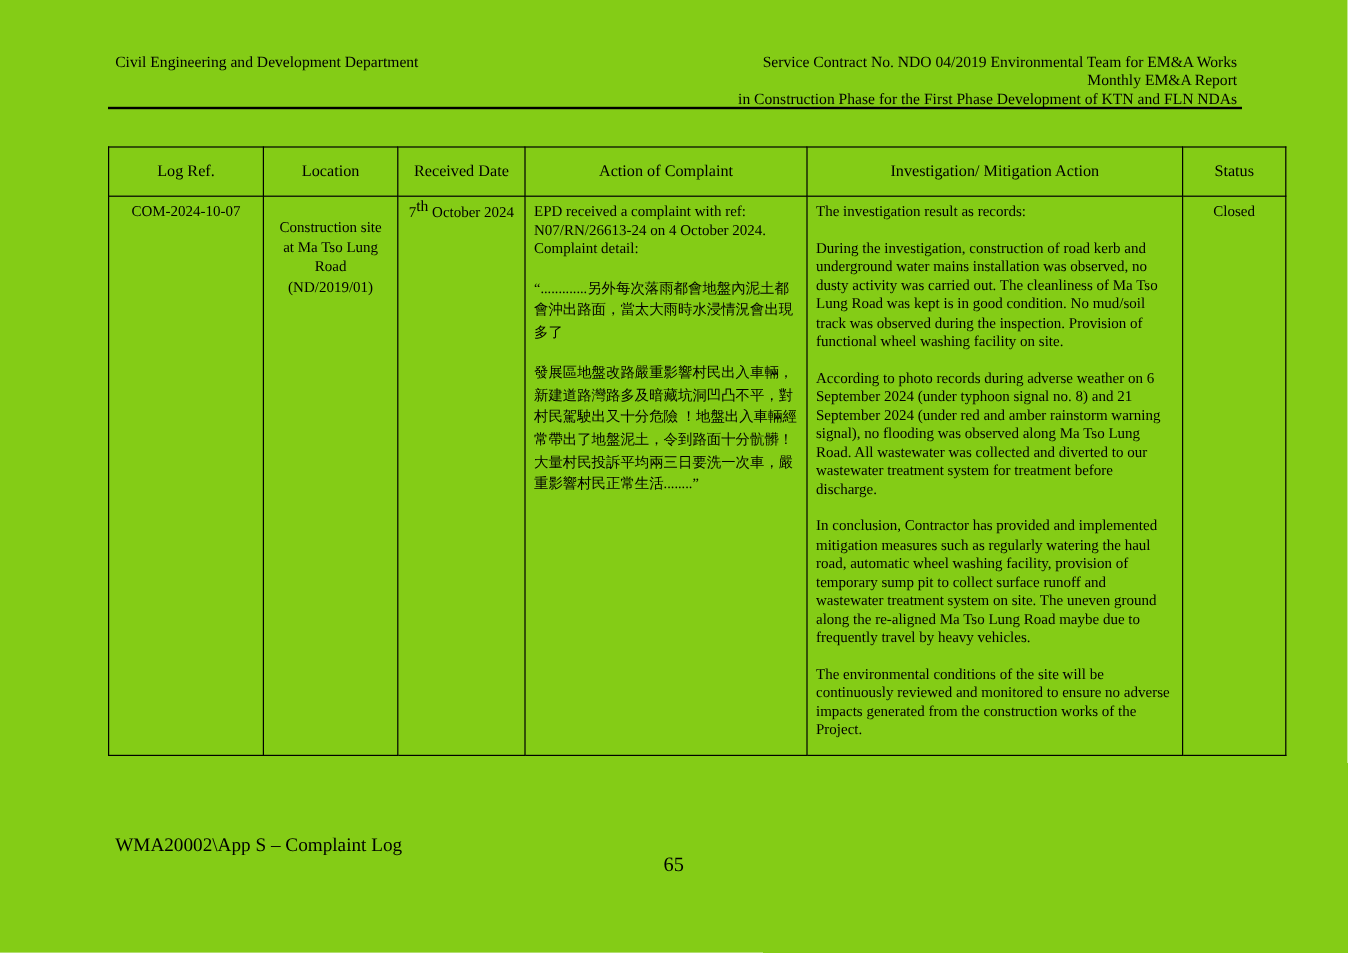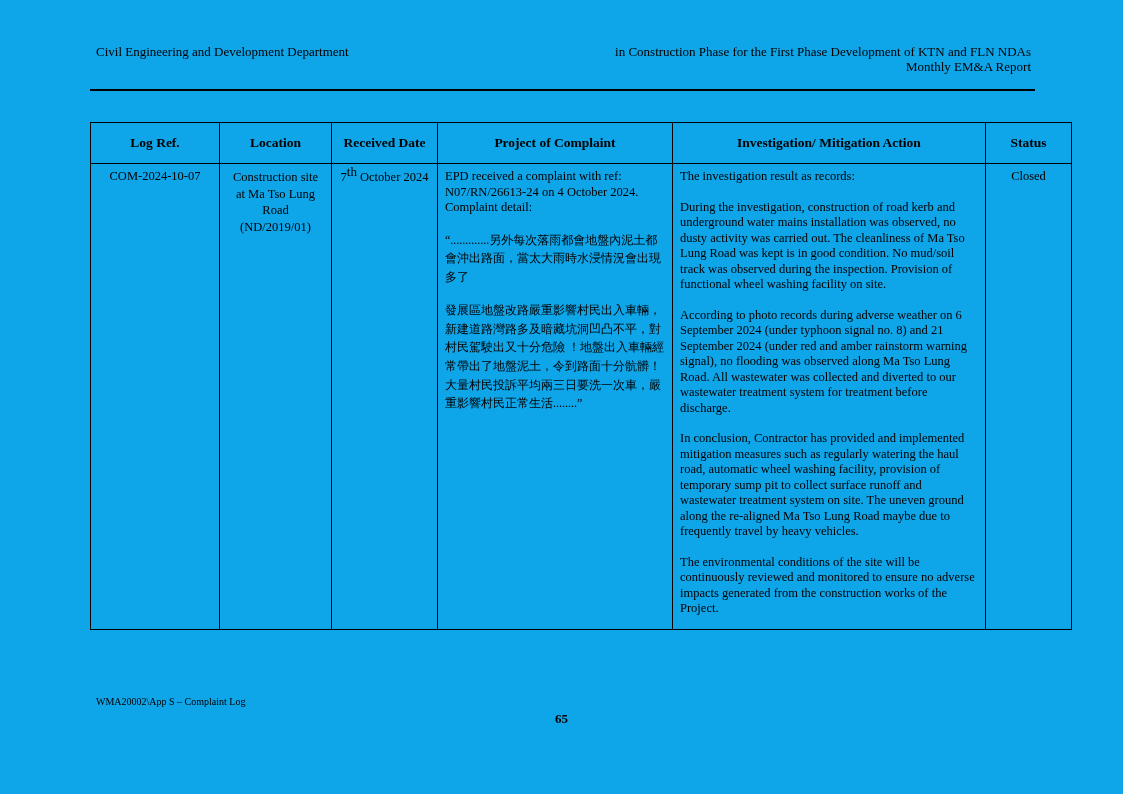--- a/index.html
+++ b/index.html
@@ -1,20 +1,20 @@
 <!DOCTYPE html>
 <html><head>
 <meta charset="utf-8">
 <style>
   html, body { margin: 0; padding: 0; background: #fff; }
   .page {
     position: relative;
     width: 1123px;
     height: 794px;
-    background: #0ea5e9;
+    background: #84cc16;
     color: #000;
     font-family: "Liberation Serif", "DejaVu Serif", serif;
     overflow: hidden;
   }
 
   
   .hdr-left {
     position: absolute;
     left: 96px;
     top: 44px;
@@ -47,21 +47,21 @@
     width: 981px;
     border-collapse: collapse;
     table-layout: fixed;
   }
   .complaint-table th,
   .complaint-table td {
     border: 1.5px solid #000;
   }
   .complaint-table th {
     font-size: 13.5px;
-    font-weight: bold;
+    font-weight: normal;
     text-align: center;
     vertical-align: middle;
     height: 36px;
     padding: 2px 3px;
   }
   .complaint-table tbody tr { height: 466px; }
   .complaint-table td {
     vertical-align: top;
     font-size: 12.5px;
     line-height: 15.5px;
@@ -75,72 +75,72 @@
 
   
   td.cell-details p:nth-child(n+2) {
     font-size: 12px;
     line-height: 18.6px;
     text-align: left;
   }
 
   .loc-wrap {
     width: 94px;
-    margin: 0 auto;
+    margin: 12px auto;
     line-height: 16.5px;
   }
   .date-wrap { line-height: 16.5px; }
   .date-wrap sup { font-size: 13px; line-height: 0; }
 
   
   .footer-ref {
     position: absolute;
     left: 96px;
     top: 696px;
-    font-size: 10px;
+    font-size: 16px;
   }
   .footer-page {
     position: absolute;
     left: 0;
     top: 711px;
     width: 100%;
     text-align: center;
-    font-size: 13px;
-    font-weight: bold;
+    font-size: 17px;
   }
 </style>
 </head>
 <body>
 
 <div class="page">
 
   <div class="hdr-left">Civil Engineering and Development Department</div>
 
   <div class="hdr-right">
+    <div>Service Contract No. NDO 04/2019 Environmental Team for EM&amp;A Works</div>
+    <div>Monthly EM&amp;A Report</div>
     <div>in Construction Phase for the First Phase Development of KTN and FLN NDAs</div>
-    <div>Monthly EM&amp;A Report</div>
   </div>
 
   <div class="hdr-rule"></div>
 
   <table class="complaint-table">
     <colgroup>
       <col style="width:129px">
       <col style="width:112px">
       <col style="width:106px">
       <col style="width:235px">
       <col style="width:313px">
       <col style="width:86px">
     </colgroup>
     <thead>
       <tr>
         <th>Log Ref.</th>
         <th>Location</th>
         <th>Received Date</th>
-        <th>Project of Complaint</th>
+        <th>Action of Complaint</th>
         <th>Investigation/ Mitigation Action</th>
         <th>Status</th>
       </tr>
     </thead>
     <tbody>
       <tr>
         <td class="c-center">COM-2024-10-07</td>
 
         <td class="c-center">
           <div class="loc-wrap">Construction site at Ma Tso Lung Road (ND/2019/01)</div>

